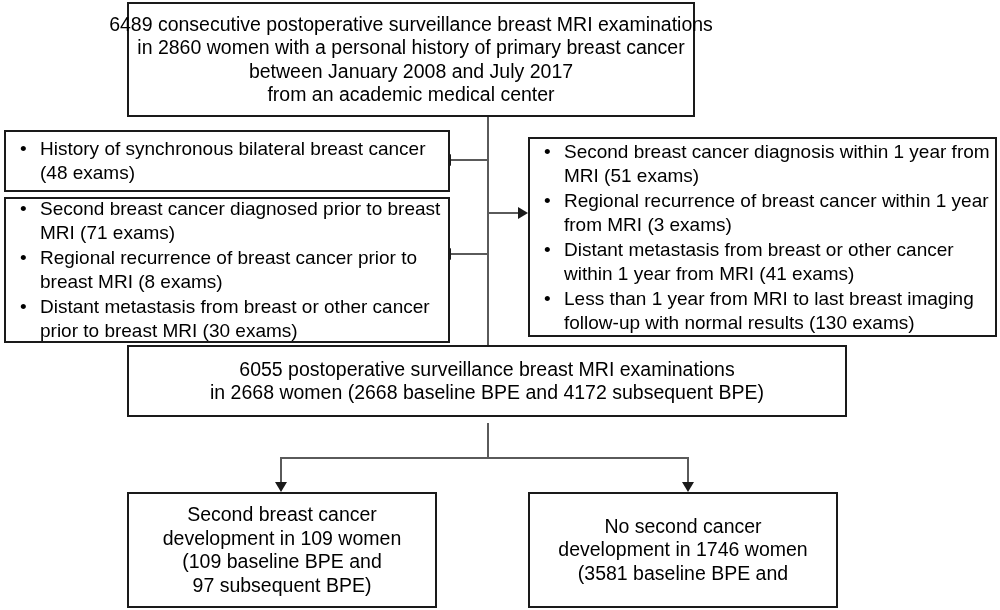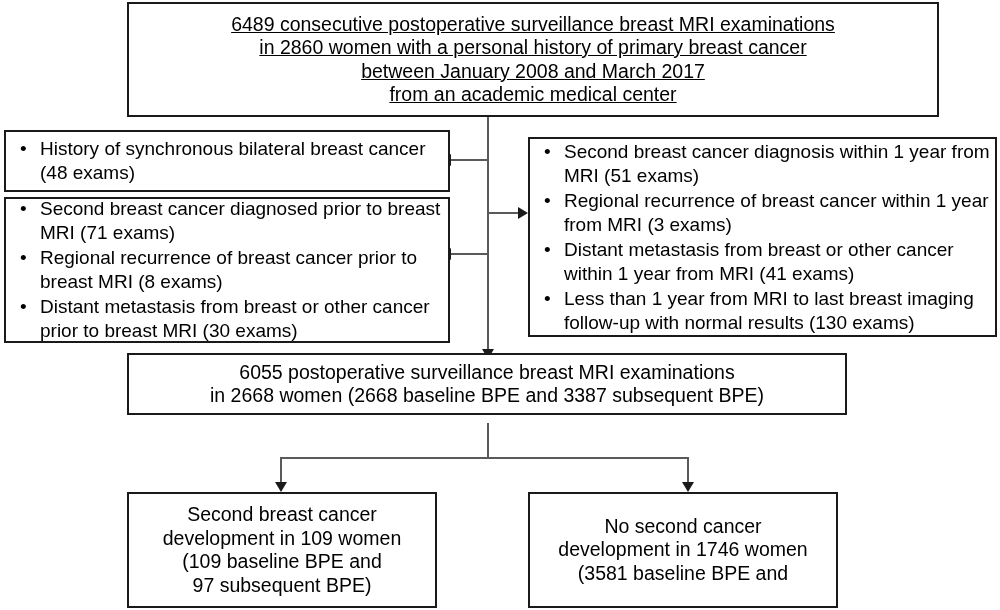--- a/index.html
+++ b/index.html
@@ -95,24 +95,24 @@
     border-top: 6px solid transparent;
     border-bottom: 6px solid transparent;
     border-left: 10px solid #1a1a1a;
   }
 </style>
 </head>
 <body>
 
 <div id="canvas">
 
-  <div class="box center-text" style="left:127px; top:2px; width:812px; height:115px; padding:4px 0;text-decoration:underline;">
+  <div class="box center-text" style="left:127px; top:2px; width:568px; height:115px; padding:4px 0;">
     <div class="box-line">6489 consecutive postoperative surveillance breast MRI examinations</div>
     <div class="box-line">in 2860 women with a personal history of primary breast cancer</div>
-    <div class="box-line">between January 2008 and March 2017</div>
+    <div class="box-line">between January 2008 and July 2017</div>
     <div class="box-line">from an academic medical center</div>
   </div>
 
   <div class="line-v" style="left:487px; top:117px; height:240px;"></div>
   <div class="arrow-down" style="left:482px; top:349px;"></div>
 
   <div class="line-h" style="left:450px; top:159px; width:38px;"></div>
   <div class="arrow-left" style="left:441px; top:154px;"></div>
 
   <div class="line-h" style="left:488px; top:212px; width:32px;"></div>
@@ -161,23 +161,23 @@
         <span class="bullet-dot">•</span>
         <span class="bullet-text">Distant metastasis from breast or other cancer within 1 year from MRI (41 exams)</span>
       </li>
       <li class="bullet-item">
         <span class="bullet-dot">•</span>
         <span class="bullet-text">Less than 1 year from MRI to last breast imaging follow-up with normal results (130 exams)</span>
       </li>
     </ul>
   </div>
 
-  <div class="box center-text" style="left:127px; top:353px; width:720px; height:62px; padding:3px 8px;">
+  <div class="box center-text" style="left:127px; top:345px; width:720px; height:72px; padding:3px 8px;">
     <div class="box-line">6055 postoperative surveillance breast MRI examinations</div>
-    <div class="box-line">in 2668 women (2668 baseline BPE and 3387 subsequent BPE)</div>
+    <div class="box-line">in 2668 women (2668 baseline BPE and 4172 subsequent BPE)</div>
   </div>
 
   <div class="line-v" style="left:487px; top:423px; width:2px; height:35px;"></div>
   <div class="line-h" style="left:280px; top:457px; width:409px;"></div>
   <div class="line-v" style="left:280px; top:457px; height:27px;"></div>
   <div class="arrow-down" style="left:275px; top:482px;"></div>
   <div class="line-v" style="left:687px; top:457px; height:27px;"></div>
   <div class="arrow-down" style="left:682px; top:482px;"></div>
 
   <div class="box center-text" style="left:127px; top:492px; width:310px; height:116px; padding:19px 6px;">

